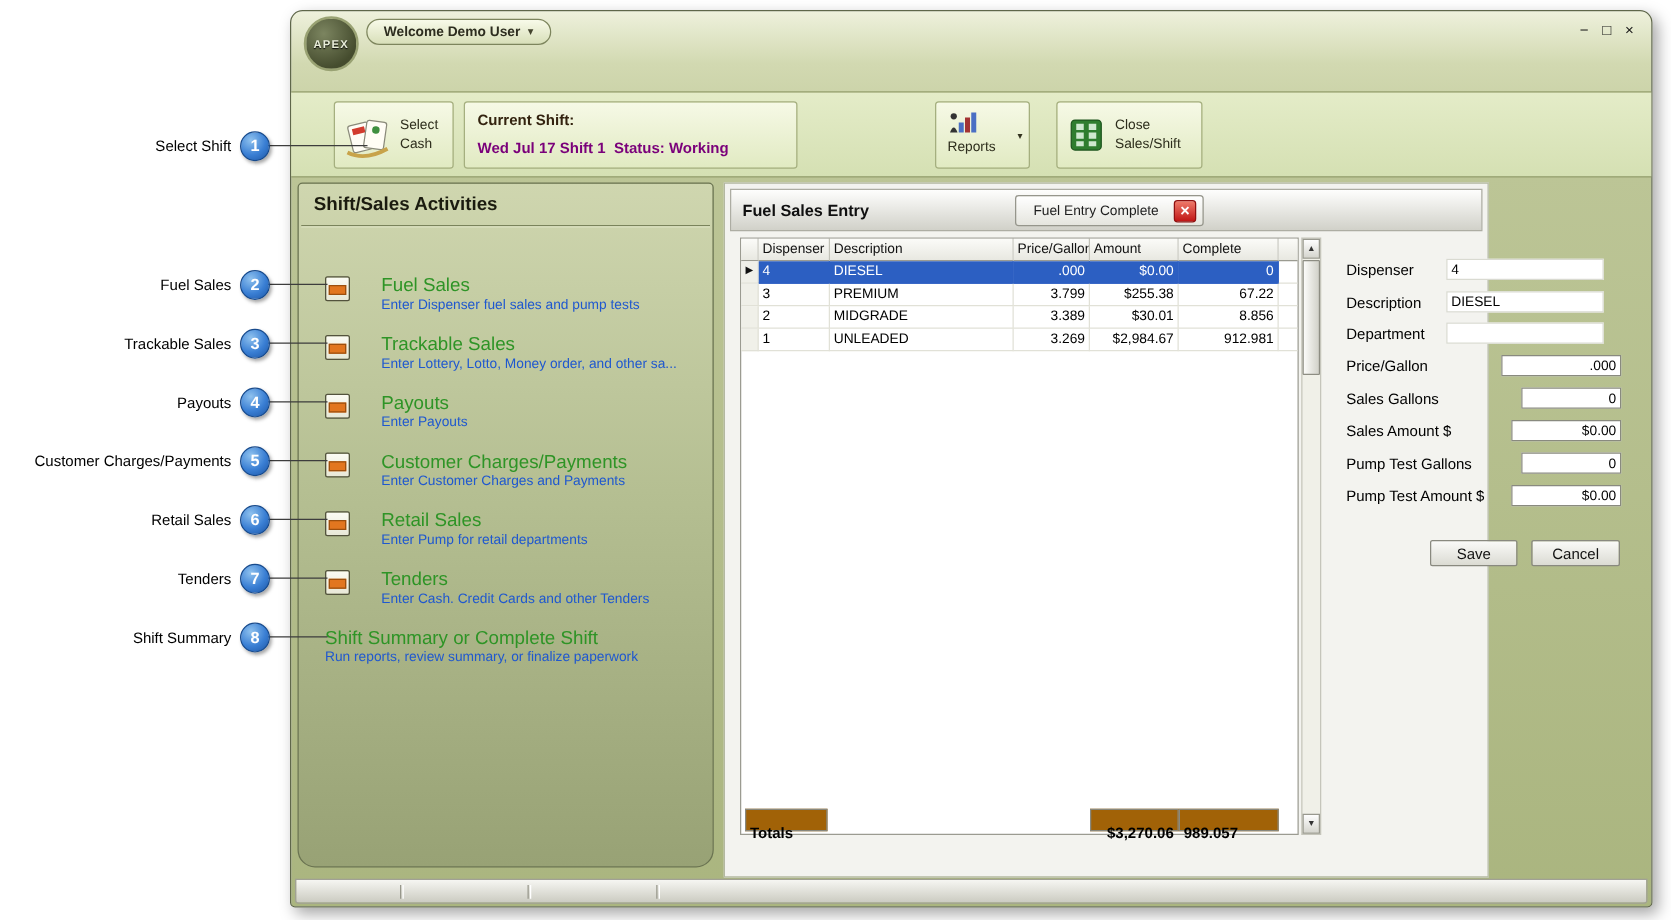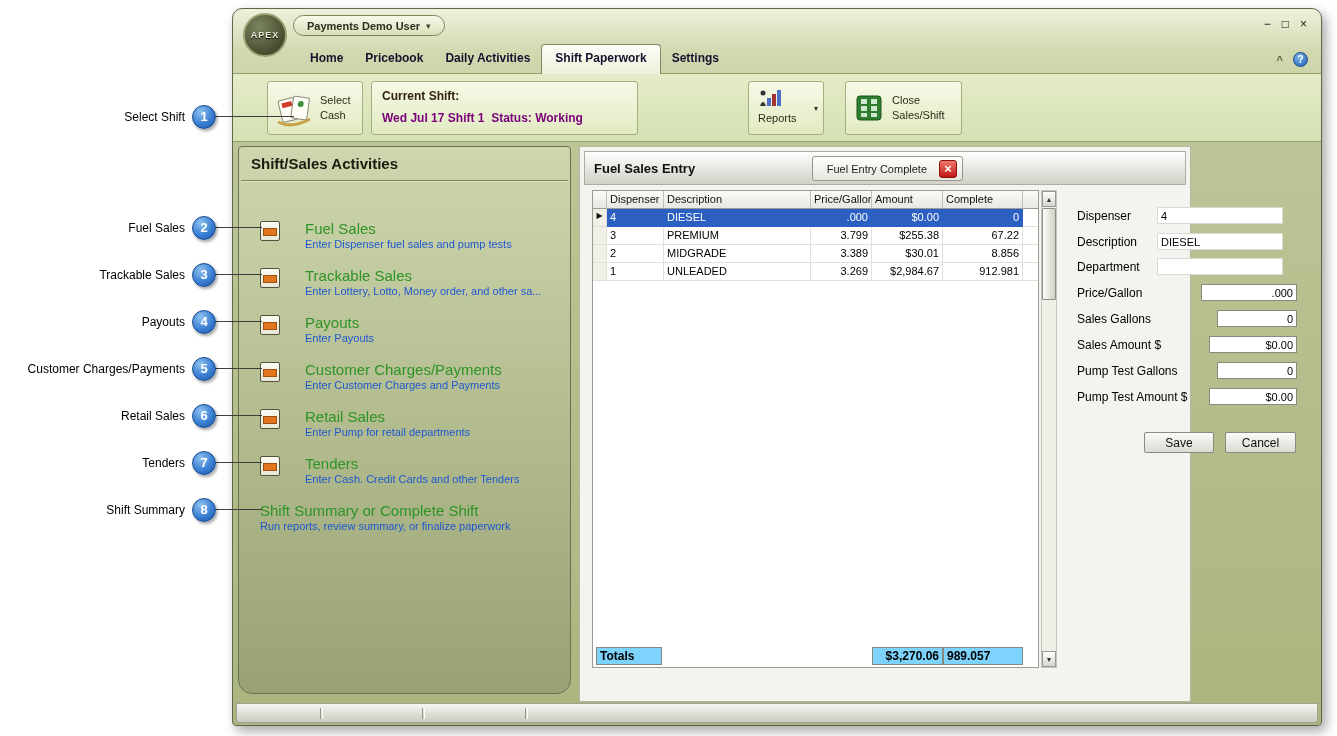--- a/index.html
+++ b/index.html
@@ -78,21 +78,21 @@
   
   .grid { position:absolute; left:12px; top:43px; width:447px; height:478px; background:#fff; border:1px solid #9b9b91; }
   .g-head, .g-row { display:flex; height:18px; font-size:11px; }
   .cell { overflow:hidden; white-space:nowrap; padding:2px 3px 0; }
   .g-head .cell { background:linear-gradient(#fbfbf8,#e8e8e1); border-right:1px solid #c1c1b7; border-bottom:1px solid #9b9b91; color:#111; }
   .g-row .cell { border-right:1px solid #e1e1d7; border-bottom:1px solid #e1e1d7; }
   .c-sel{width:14px; padding:2px 0 0;} .c-disp{width:57px;} .c-desc{width:147px;} .c-price{width:61px;} .c-amt{width:71px;} .c-gal{width:80px;} .c-fill{flex:1; border-right:none!important;}
   .num { text-align:right; }
   .selcell { background:#f0f0e9; font-size:8px; text-align:center; color:#111; }
   .g-row.selected .data { background:var(--selected-row-blue,#2c5fc2); color:#fff; border-color:var(--selected-row-blue,#2c5fc2); }
-  .tot-box { position:absolute; bottom:2px; height:18px; border:1px solid #88887e; background:#7dd3fc; font-size:12px; font-weight:bold; padding:1px 3px 0; color:#000; }
+  .tot-box { position:absolute; bottom:2px; height:18px; border:1px solid #88887e; background:#a16207; font-size:12px; font-weight:bold; padding:11px 3px 0; color:#000; }
   .tot-label { left:3px;  width:66px; }
   .tot-amt   { left:279px; width:71px; text-align:right; }
   .tot-gal   { left:350px; width:80px; text-align:left; }
 
   
   .vscroll { position:absolute; left:461px; top:43px; width:16px; height:478px; background:#f0f0e8; border:1px solid #c5c5bb; }
   .sc-btn { position:absolute; left:0; width:14px; height:16px; background:linear-gradient(#fefefe,#d5d5ce);
     border:1px solid #99998f; font-size:7px; color:#333; display:flex; align-items:center; justify-content:center; cursor:pointer; }
   .sc-up{top:0;} .sc-down{bottom:0;}
   .sc-thumb { position:absolute; left:0; top:17px; width:14px; height:92px; background:linear-gradient(90deg,#fcfcfa,#d1d1c9);
@@ -126,40 +126,29 @@
 <body>
 
 <div class="canvas">
 
   <div class="window">
 
     <div class="logo">
         <span>APEX</span>
       </div>
     <div class="user-pill">
-      <span>Payments Demo User</span>
+      <span>Welcome Demo User</span>
       <span class="caret">▾</span>
     </div>
     <div class="win-controls">
       <span>−</span>
       <span>□</span>
       <span>×</span>
     </div>
 
-    <div class="tabrow">
-      <div class="tab">Home</div>
-      <div class="tab">Pricebook</div>
-      <div class="tab">Daily Activities</div>
-      <div class="tab active">Shift Paperwork</div>
-      <div class="tab">Settings</div>
-      <div class="tab-icons">
-        <span class="collapse-icon">^</span>
-        <span class="help-icon">?</span>
-      </div>
-    </div>
 
     <div class="ribbon">
 
       <div class="rgroup rg-select">
         <svg class="ric" style="left:6px;top:9px;" width="40" height="36" viewBox="0 0 40 36">
           <g transform="rotate(-14 14 18)">
               <rect x="6" y="8" width="16" height="22" rx="2" fill="#fffdf5" stroke="#8a8a7a"></rect>
               <rect x="9" y="11" width="10" height="5" fill="#d23b2e"></rect>
             </g>
           <g transform="rotate(8 26 18)">

